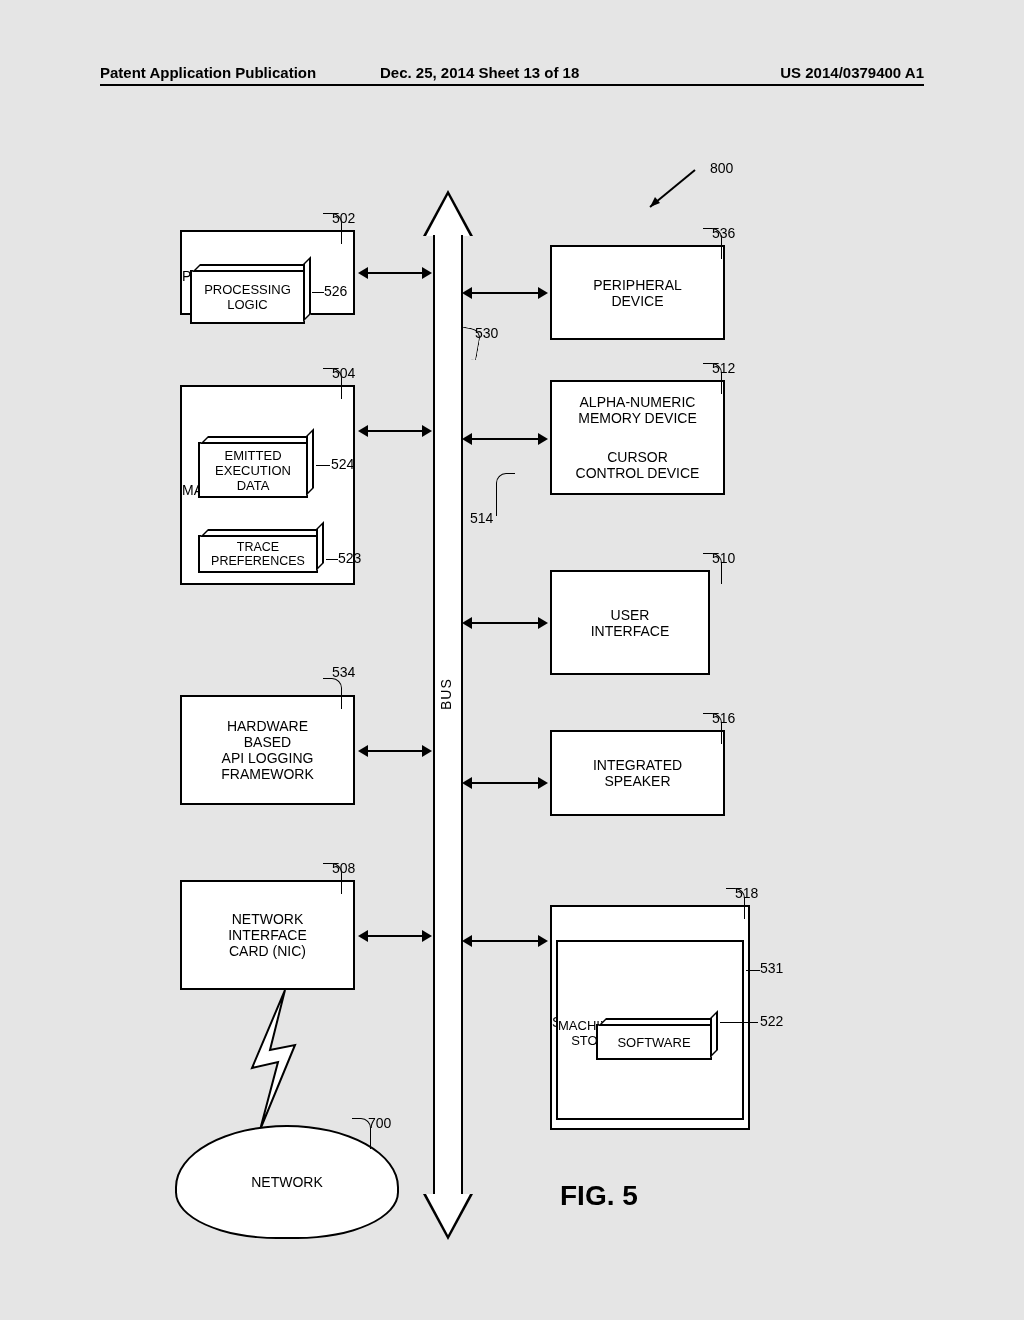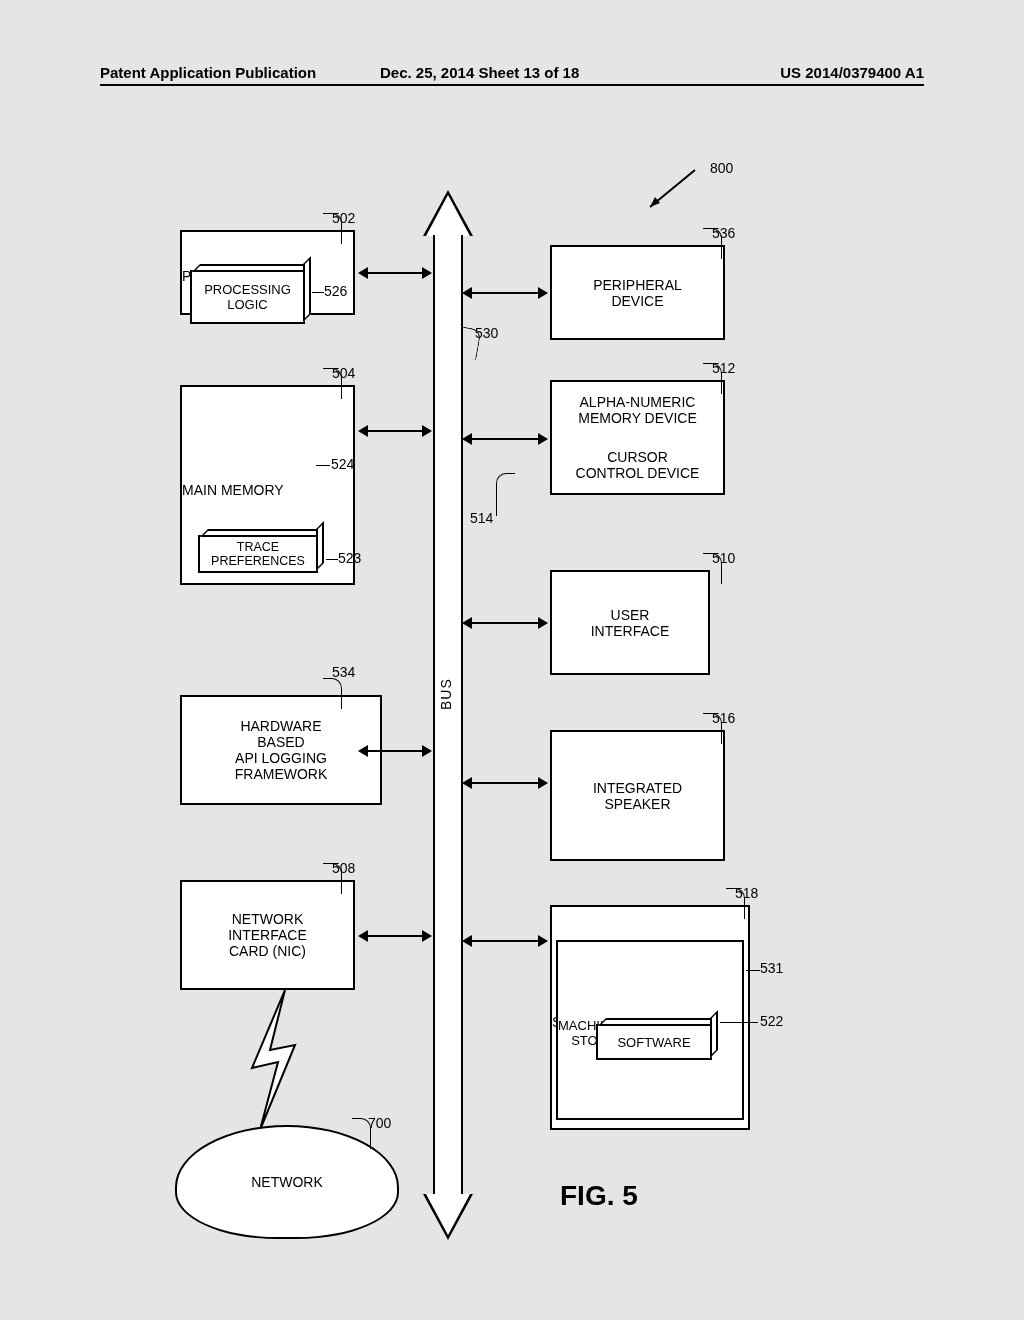--- a/index.html
+++ b/index.html
@@ -161,28 +161,28 @@
     transform-origin: top left;
     box-sizing: border-box;
   }
 
   
   #processor { left: 0; top: 60px; width: 175px; height: 85px; align-items:flex-start; padding-top:6px;}
   #processing-logic { left: 10px; top: 100px; width: 115px; height: 54px; }
   #main-memory { left: 0; top: 215px; width: 175px; height: 200px; align-items:flex-start; padding-top:10px;}
   #emitted { left: 18px; top: 272px; width: 110px; height: 56px; }
   #trace { left: 18px; top: 365px; width: 120px; height: 38px; font-size:12.5px;}
-  #hw-api { left: 0; top: 525px; width: 202px; height: 110px; }
+  #hw-api { left: 0; top: 525px; width: 175px; height: 110px; }
   #nic { left: 0; top: 710px; width: 175px; height: 110px; }
 
   
   #peripheral { left: 370px; top: 75px; width: 175px; height: 95px; }
   #input { left: 370px; top: 210px; width: 175px; height: 115px; justify-content:space-around;}
   #ui { left: 370px; top: 400px; width: 160px; height: 105px; }
-  #speaker { left: 370px; top: 560px; width: 175px; height: 131px; }
+  #speaker { left: 370px; top: 560px; width: 175px; height: 86px; }
   #secmem { left: 370px; top: 735px; width: 200px; height: 225px; align-items:flex-start; padding-top:8px;}
   #medium { left: 376px; top: 770px; width: 188px; height: 180px; align-items:flex-start; padding-top:6px; font-size:13px;}
   #software { left: 416px; top: 830px; width: 116px; height: 36px; margin-top: 24px; }
 
   
   .conn {
     position: absolute;
     height: 2px;
     background: #000;
   }
@@ -299,20 +299,25 @@
 LOGIC</span>
     </div>
     <span class="ref" style="left:152px; top:40px">502</span>
     <div class="lead2" style="left:143px; top:43px;"></div>
     <span class="ref" style="left:144px; top:113px">526</span>
     <div class="lead" style="left:132px; top:122px; width:12px"></div>
 
     <div class="box" id="main-memory">
       <span>MAIN MEMORY</span>
     </div>
+    <div class="subbox" id="emitted">
+      <span style="white-space:pre">EMITTED
+EXECUTION
+DATA</span>
+    </div>
     <div class="subbox" id="trace">
       <span style="white-space:pre">TRACE
 PREFERENCES</span>
     </div>
     <span class="ref" style="left:152px; top:195px">504</span>
     <div class="lead2" style="left:143px; top:198px;"></div>
     <span class="ref" style="left:151px; top:286px">524</span>
     <div class="lead" style="left:136px; top:295px; width:14px"></div>
     <span class="ref" style="left:158px; top:380px">523</span>
     <div class="lead" style="left:146px; top:389px; width:12px"></div>

